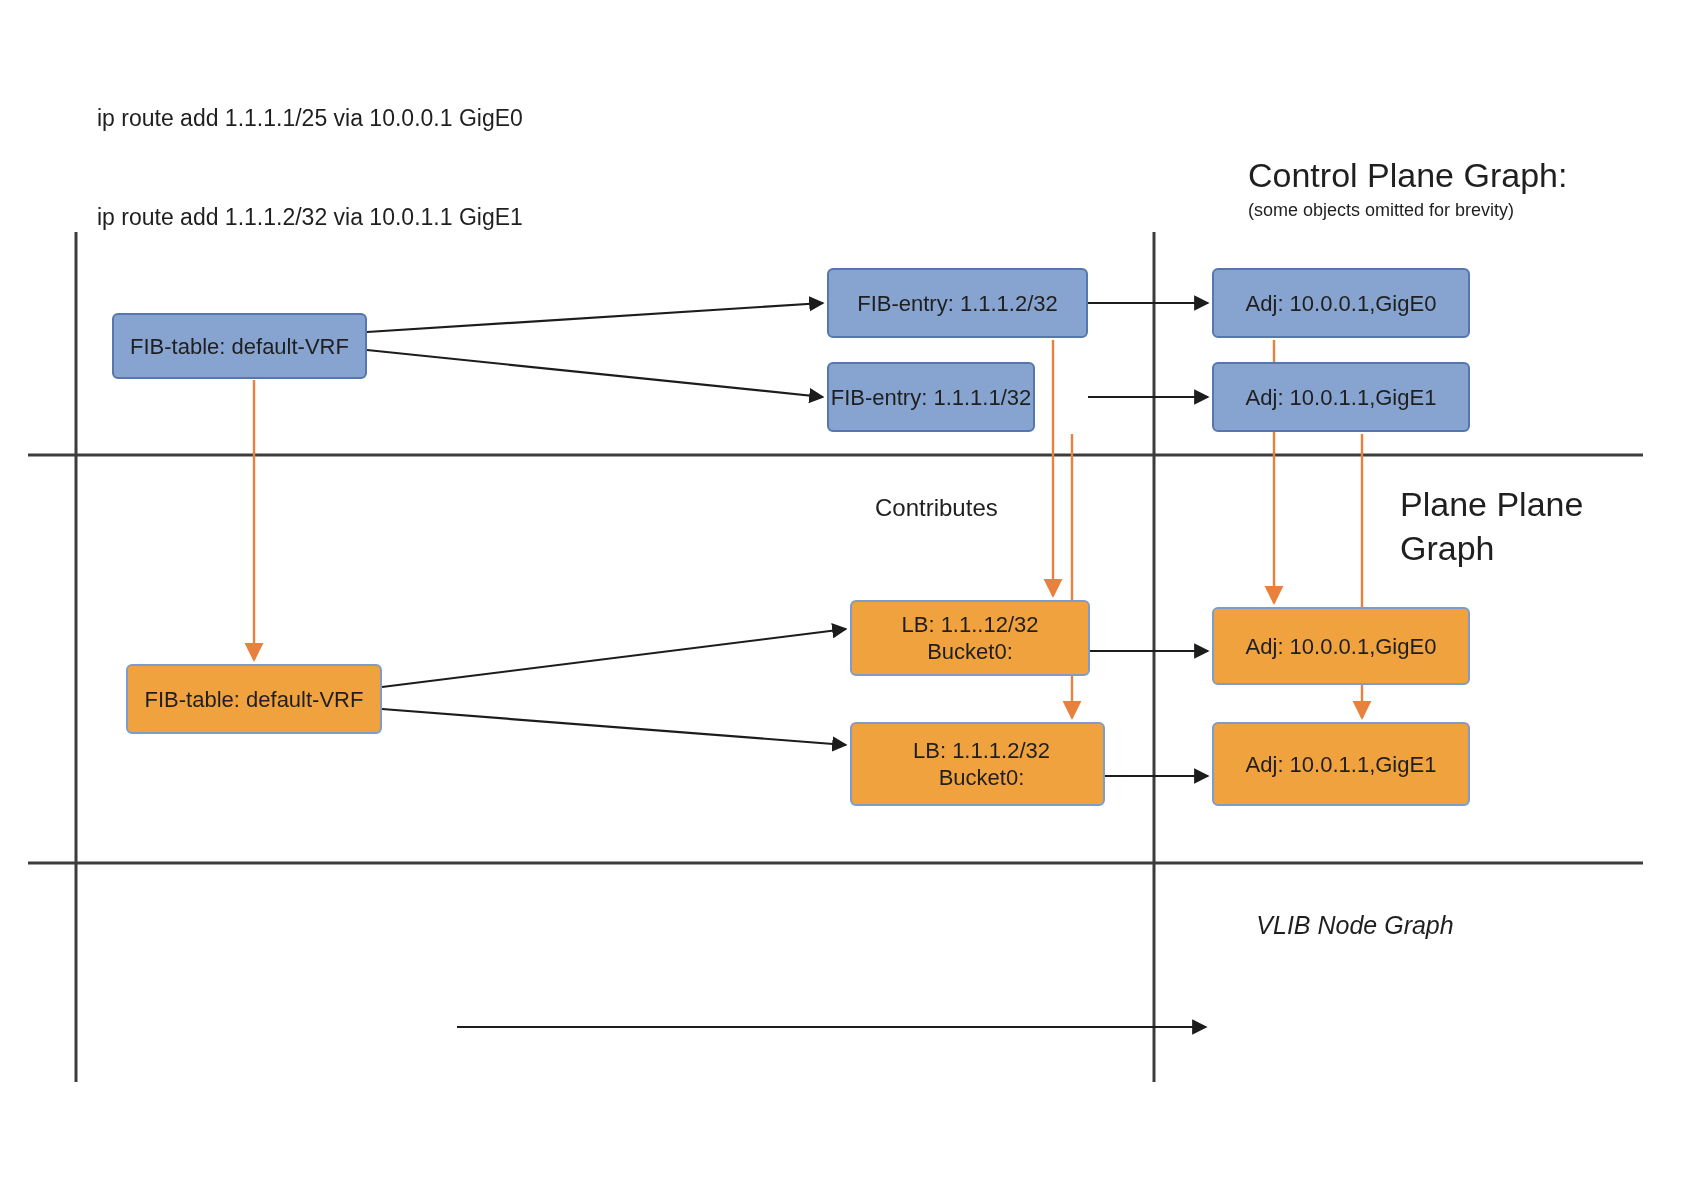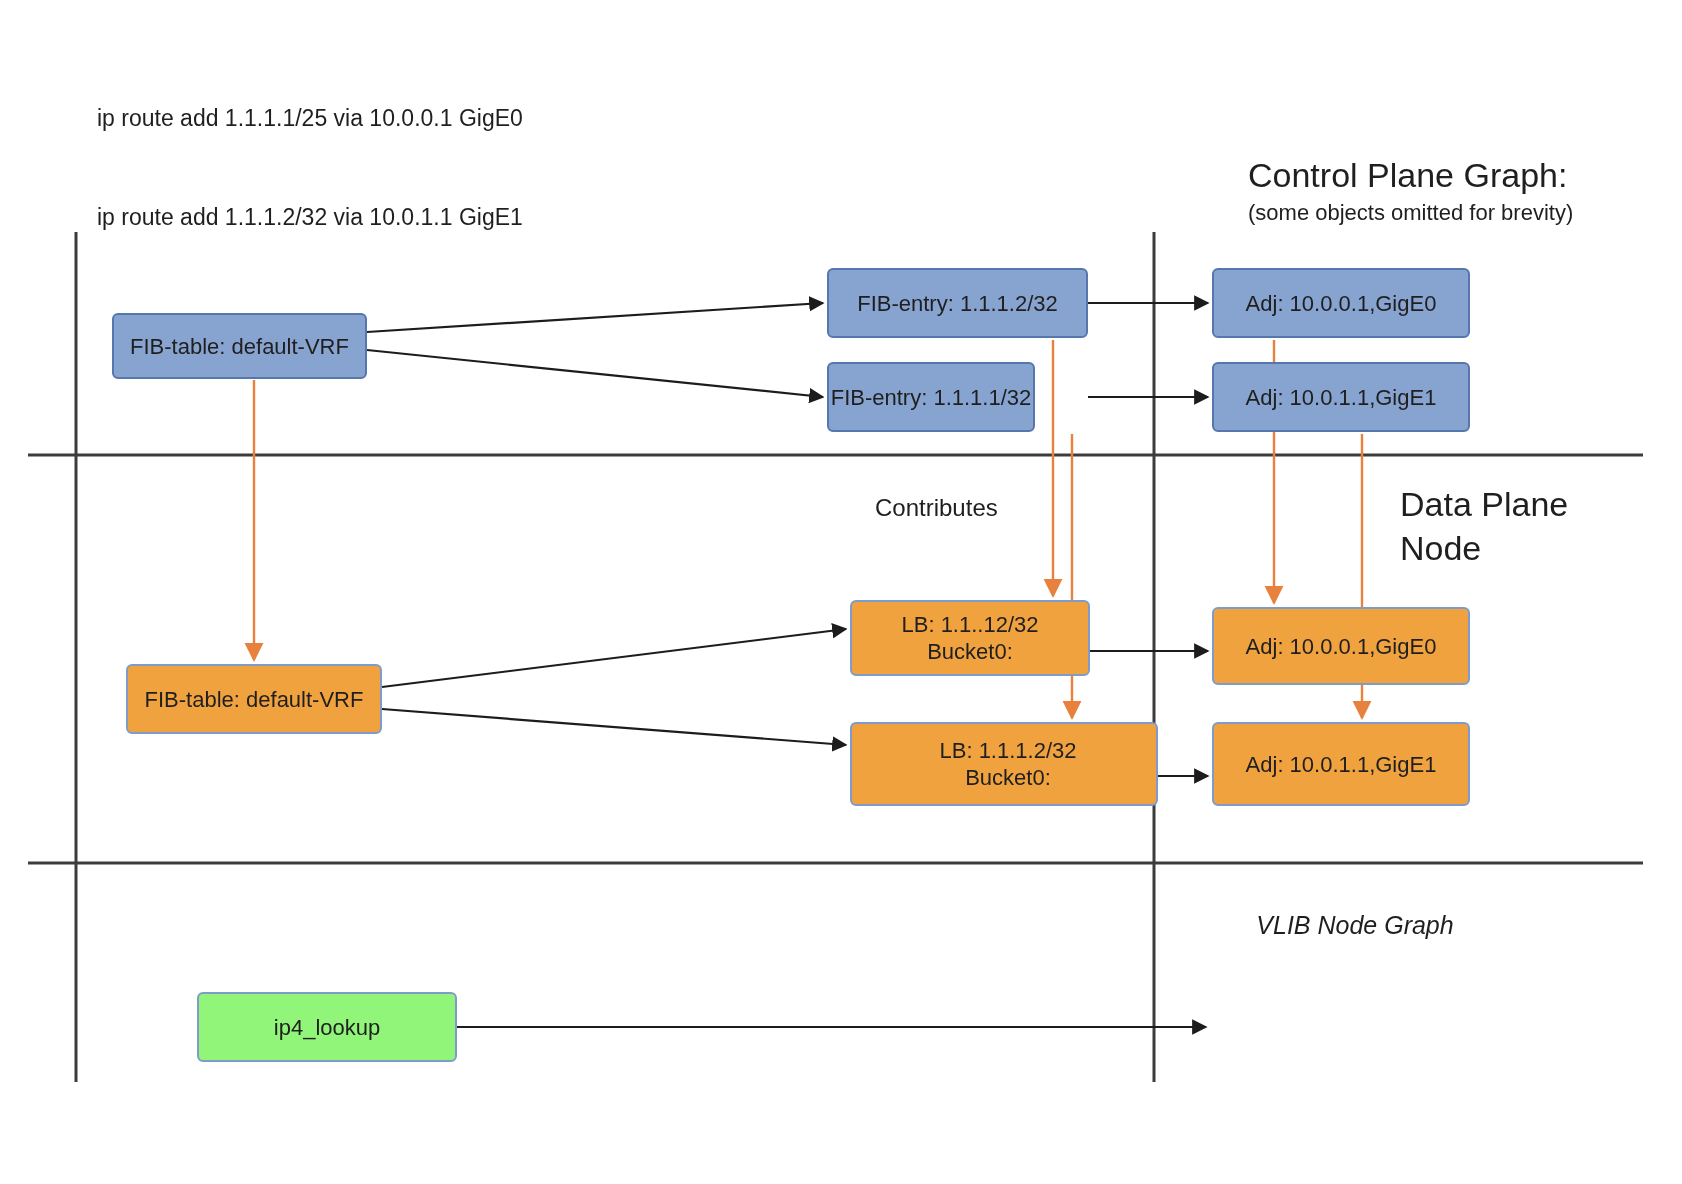--- a/index.html
+++ b/index.html
@@ -16,21 +16,21 @@
         border-radius:6px;font-size:22px;line-height:27px;text-align:center;box-sizing:border-box;}
   .node.blue{background:var(--control-plane-node,#87a3cf);border:2px solid var(--node-border-blue,#5577ad);}
   .node.orange{background:var(--data-plane-node,#f0a23f);border:2px solid var(--node-border-light,#7d9cc9);}
   .node.green{background:var(--vlib-node,#90f578);border:2px solid var(--node-border-light,#7d9cc9);}
 
   .free-text{position:absolute;white-space:pre;}
   .nr-block{left:82px;top:36px;font-size:23px;line-height:33px;}
   .nr-cmd{padding-left:15px;}
   .contributes{left:875px;top:494px;font-size:24px;}
   .cp-title{left:1248px;top:156px;font-size:34px;line-height:38px;text-align:right;}
-  .cp-sub{left:1248px;top:200px;font-size:22px;}
+  .cp-sub{left:1248px;top:200px;font-size:18px;}
   .dp-title{left:1400px;top:482px;width:200px;font-size:34px;line-height:44px;white-space:normal;}
   .vlib-title{left:1230px;top:903px;width:250px;font-size:25px;line-height:45px;text-align:center;white-space:normal;font-style:italic;}
 </style>
 </head>
 <body>
 
 <div id="canvas">
 
   <svg id="wires" viewBox="0 0 1682 1184">
     <defs>
@@ -67,21 +67,21 @@
   </svg>
 
   <div class="free-text nr-block">
     <div class="nr-cmd">ip route add 1.1.1.1/25 via 10.0.0.1 GigE0</div>
     <div class="nr-cmd">ip route add 1.1.1.2/32 via 10.0.1.1 GigE1</div>
   </div>
 
   <div class="free-text cp-title">Control Plane Graph:</div>
   <div class="free-text cp-sub">(some objects omitted for brevity)</div>
   <div class="free-text contributes">Contributes</div>
-  <div class="free-text dp-title">Data Plane Node</div>
+  <div class="free-text dp-title">Plane Plane Graph</div>
   <div class="free-text vlib-title">VLIB Node Graph</div>
 
   <div class="node blue" style="left:112px;top:313px;width:255px;height:66px;">
     <span>FIB-table: default-VRF</span>
   </div>
   <div class="node blue" style="left:827px;top:268px;width:261px;height:70px;">
     <span>FIB-entry: 1.1.1.2/32</span>
   </div>
   <div class="node blue" style="left:827px;top:362px;width:208px;height:70px;">
     <span>FIB-entry: 1.1.1.1/32</span>
@@ -93,28 +93,25 @@
     <span>Adj: 10.0.1.1,GigE1</span>
   </div>
 
   <div class="node orange" style="left:126px;top:664px;width:256px;height:70px;">
     <span>FIB-table: default-VRF</span>
   </div>
   <div class="node orange" style="left:850px;top:600px;width:240px;height:76px;">
     <span>LB: 1.1..12/32</span>
     <span>Bucket0:</span>
   </div>
-  <div class="node orange" style="left:850px;top:722px;width:308px;height:84px;padding-left:8px;">
+  <div class="node orange" style="left:850px;top:722px;width:255px;height:84px;padding-left:8px;">
     <span>LB: 1.1.1.2/32</span>
     <span>Bucket0:</span>
   </div>
   <div class="node orange" style="left:1212px;top:607px;width:258px;height:78px;">
     <span>Adj: 10.0.0.1,GigE0</span>
   </div>
   <div class="node orange" style="left:1212px;top:722px;width:258px;height:84px;">
     <span>Adj: 10.0.1.1,GigE1</span>
   </div>
 
-  <div class="node green" style="left:197px;top:992px;width:260px;height:70px;">
-    <span>ip4_lookup</span>
-  </div>
 
 </div>
 
 </body></html>

